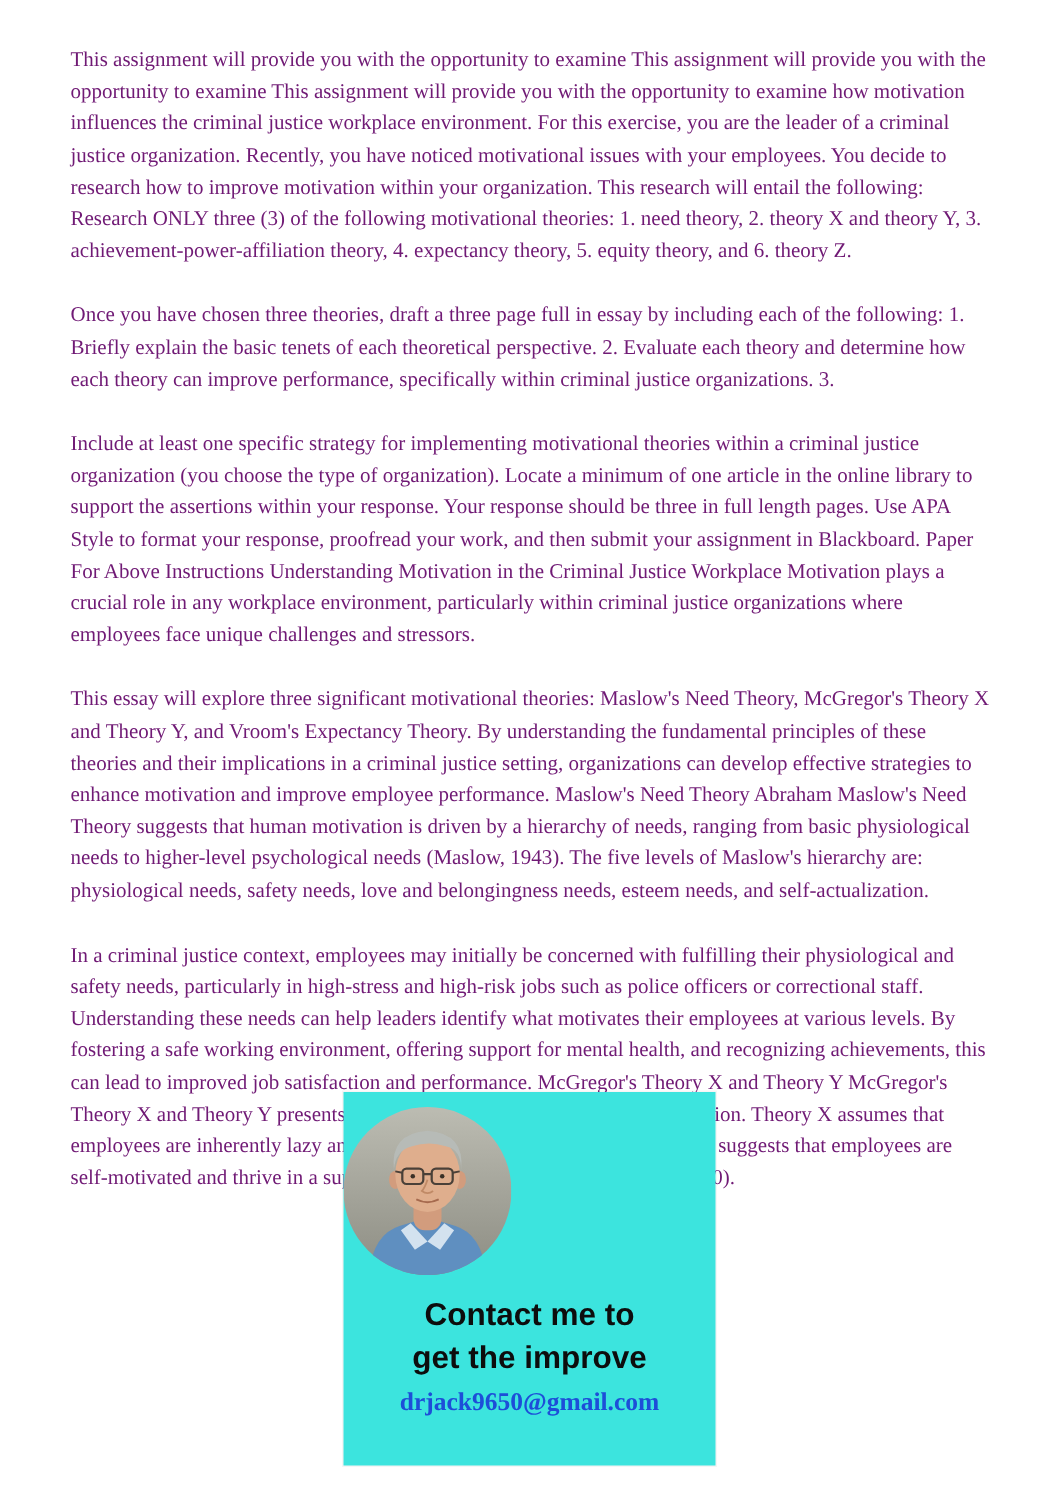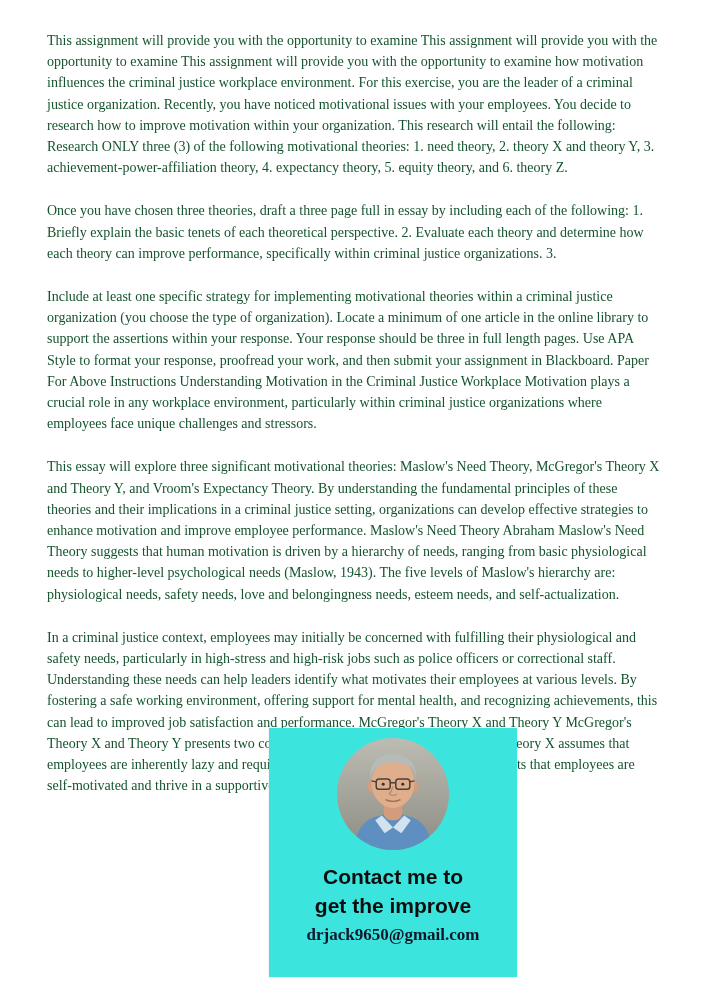--- a/index.html
+++ b/index.html
@@ -9,40 +9,38 @@
     position: relative;
     overflow: hidden;
     background: #ffffff;
     font-family: "Liberation Serif", "DejaVu Serif", serif;
   }
   .content {
     position: absolute;
     left: 47px;
     top: 30px;
     width: 614px;
-    color: #14532d;
+    color: #701a75;
     font-size: 14px;
     line-height: 21.2px;
     text-align: left;
   }
   .content p { margin: 0 0 22px 0; }
 
   .overlay-card {
     position: absolute;
     left: 229px;
     top: 728px;
     width: 248px;
     height: 249px;
     background: #3ce4de;
     display: flex;
     flex-direction: column;
-    align-items: center;
     box-sizing: border-box;
     box-shadow: 0 0 0 1px rgba(0,0,0,0.04);
-    margin-left: 40px;
   }
   .avatar {
     width: 112px;
     height: 112px;
     border-radius: 50%;
     overflow: hidden;
     margin-top: 10px;
     flex: 0 0 auto;
   }
   .avatar svg { display: block; width: 100%; height: 100%; }
@@ -53,21 +51,21 @@
     font-size: 21px;
     line-height: 29px;
     color: #0d0d0d;
     text-align: center;
   }
   .contact-email {
     margin-top: 5px;
     font-family: "Liberation Serif", "DejaVu Serif", serif;
     font-weight: bold;
     font-size: 17px;
-    color: #0f172a;
+    color: #1d4ed8;
     text-align: center;
   }
 </style>
 </head>
 <body>
 
 <div class="content">
   <p>This assignment will provide you with the opportunity to examine This assignment will provide you with the opportunity to examine This assignment will provide you with the opportunity to examine how motivation influences the criminal justice workplace environment. For this exercise, you are the leader of a criminal justice organization. Recently, you have noticed motivational issues with your employees. You decide to research how to improve motivation within your organization. This research will entail the following: Research ONLY three (3) of the following motivational theories: 1. need theory, 2. theory X and theory Y, 3. achievement-power-affiliation theory, 4. expectancy theory, 5. equity theory, and 6. theory Z.</p>
   <p>Once you have chosen three theories, draft a three page full in essay by including each of the following: 1. Briefly explain the basic tenets of each theoretical perspective. 2. Evaluate each theory and determine how each theory can improve performance, specifically within criminal justice organizations. 3.</p>
   <p>Include at least one specific strategy for implementing motivational theories within a criminal justice organization (you choose the type of organization). Locate a minimum of one article in the online library to support the assertions within your response. Your response should be three in full length pages. Use APA Style to format your response, proofread your work, and then submit your assignment in Blackboard. Paper For Above Instructions Understanding Motivation in the Criminal Justice Workplace Motivation plays a crucial role in any workplace environment, particularly within criminal justice organizations where employees face unique challenges and stressors.</p>

